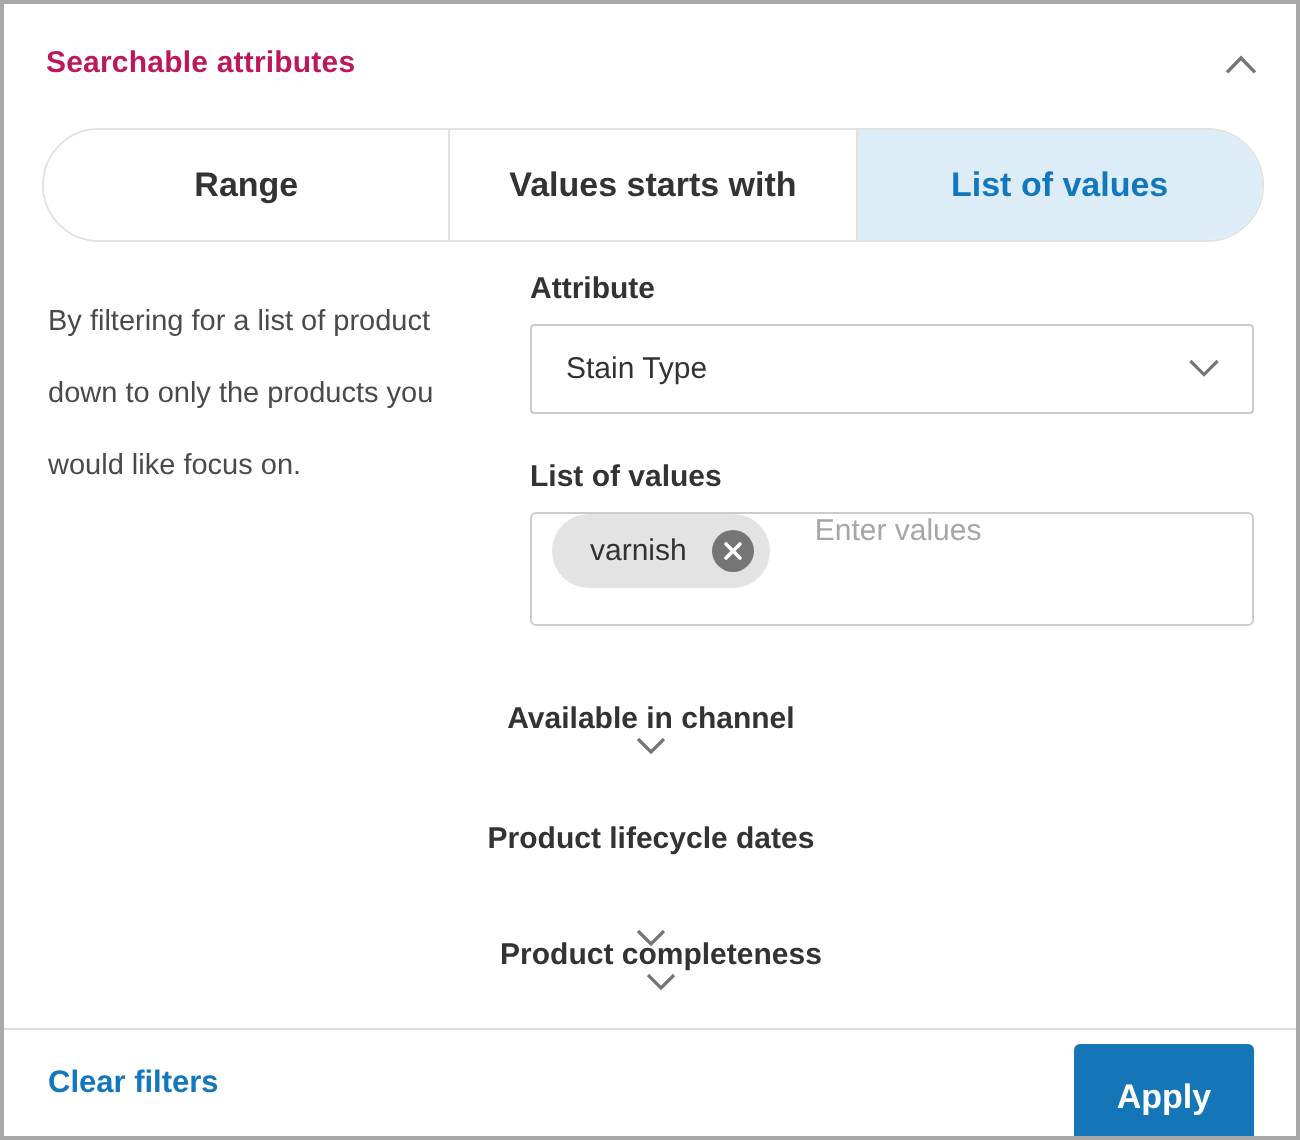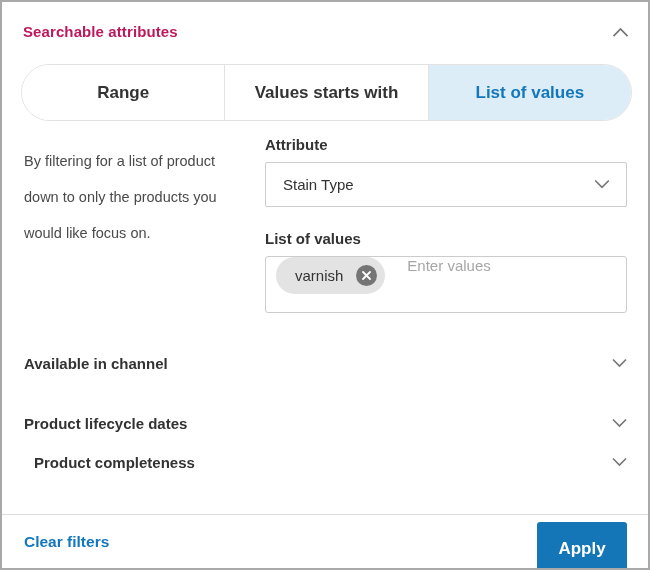--- a/index.html
+++ b/index.html
@@ -88,27 +88,28 @@
     font-family: "Liberation Sans", "DejaVu Sans", sans-serif;
     font-size: 15px; color: #333;
     background: transparent;
   }
   .values-input::placeholder { color: #a6a6a6; opacity: 1; }
   
   .section-row {
     position: absolute; left: 22px; right: 21px; height: 24px;
     display: flex; align-items: center; justify-content: space-between;
     cursor: pointer;
+    flex-direction: column;
   }
   .section-row .section-label {
     font-size: 15px; font-weight: 600; color: #333;
   }
   .row-1 { top: 349px; }
   .row-2 { top: 409px; gap: 36px; }
-  .row-3 { top: 448px; margin-left: 10px; }
+  .row-3 { top: 467px; margin-left: 10px; }
   
   .footer-divider {
     position: absolute; left: 0; right: 0; top: 512px;
     height: 1px; background: #dcdcdc;
   }
   .clear-filters {
     position: absolute; left: 22px; top: 531px;
     font-size: 15.5px; font-weight: 600; color: #1377bd;
     cursor: pointer;
   }

